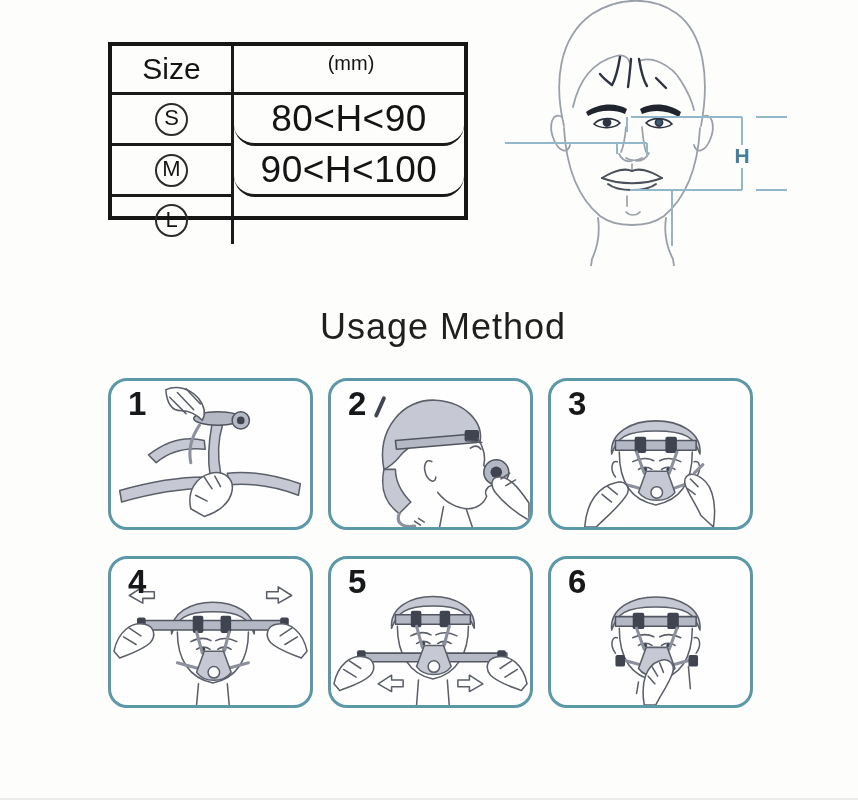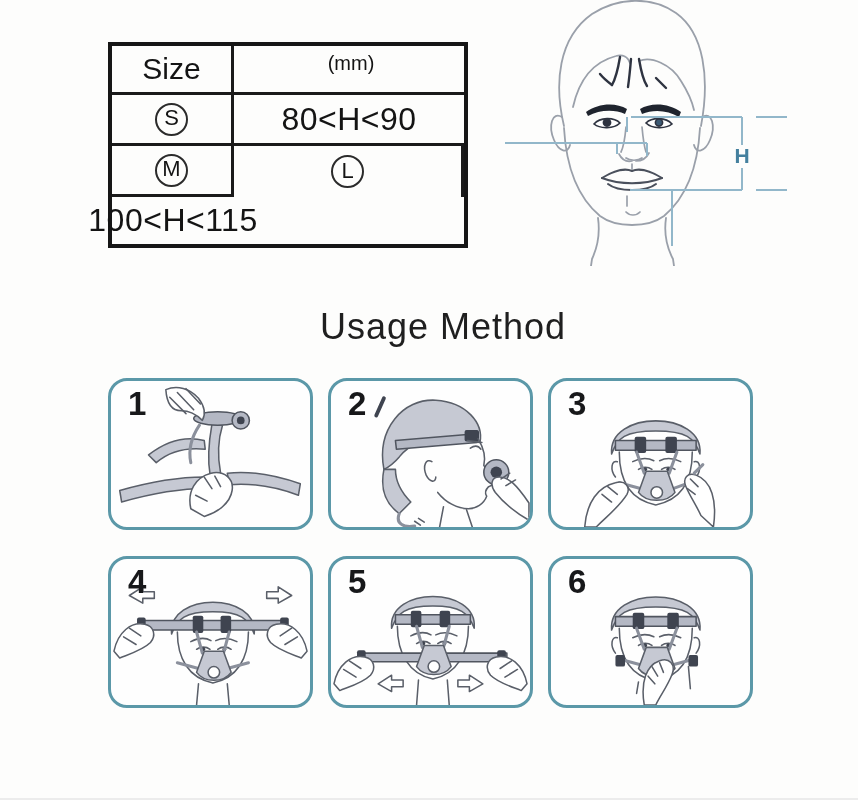--- a/index.html
+++ b/index.html
@@ -3,39 +3,39 @@
 <meta charset="utf-8">
 <style>
   html,body{margin:0;padding:0;}
   .page{
     position:relative;width:858px;height:800px;background:#fdfdfc;
     font-family:"Liberation Sans",sans-serif;color:#141414;overflow:hidden;
     border-bottom:2px solid #ececec;box-sizing:border-box;
   }
   
   .size-table{
-    position:absolute;left:108px;top:42px;width:360px;height:206px;
+    position:absolute;left:108px;top:42px;width:360px;height:178px;
     border:4px solid #161616;box-sizing:border-box;background:#fdfdfc;
     display:grid;grid-template-columns:122px 1fr;grid-template-rows:49px 51px 51px 47px;
   }
   .size-table .cell{
     display:flex;align-items:center;justify-content:center;
     border-bottom:3px solid #1a1a1a;box-sizing:border-box;
   }
   .size-table .cell.col1{border-right:3px solid #1a1a1a;}
   .size-table .cell.last{border-bottom:none;}
   .th-size{font-size:30px;}
   .th-dist{font-size:28px;letter-spacing:.5px;}
   .th-unit{font-size:20px;position:relative;top:-6px;margin-left:4px;}
   .circle-letter{
     width:33px;height:33px;border:2px solid #2b2b2b;border-radius:50%;
     display:flex;align-items:center;justify-content:center;
     font-size:22px;line-height:1;padding-bottom:2px;box-sizing:border-box;
   }
-  .range{font-size:32px;letter-spacing:.5px;}
+  .range{font-size:37px;letter-spacing:.5px;border-radius:21px;}
   
   .face-diagram{position:absolute;left:480px;top:0;width:378px;height:266px;}
   
   .usage-title{
     position:absolute;left:0;top:306px;width:858px;text-align:center;
     transform:translateX(14px);font-size:36px;color:#1f1f1f;letter-spacing:1px;
   }
   .panel{
     position:absolute;width:205px;height:152px;background:#fefefe;
     border:3px solid #5b98a8;border-radius:19px;box-sizing:border-box;overflow:hidden;
@@ -64,25 +64,25 @@
     </div>
 
     <div class="cell col1">
       <span class="circle-letter">S</span>
     </div>
     <div class="cell range">80&lt;H&lt;90</div>
 
     <div class="cell col1">
       <span class="circle-letter">M</span>
     </div>
+    <div class="cell range">90&lt;H&lt;100</div>
 
     <div class="cell col1 last">
       <span class="circle-letter">L</span>
     </div>
-    <div class="cell range last">100&lt;H&lt;115</div>
   </div>
 
   <svg class="face-diagram" viewBox="0 0 378 266">
 
     <g stroke="#9aa0aa" fill="none" stroke-width="1.8" stroke-linecap="round">
       <path d="M 84,126 C 74,84 78,38 112,14 C 138,-3 172,-4 196,13 C 224,33 230,78 221,126"></path>
       <path d="M 93,107 C 99,80 113,62 136,56 C 143,54 148,57 150,63"></path>
       <path d="M 159,61 C 171,56 191,64 201,81 C 208,92 212,101 214,110"></path>
     </g>
 

